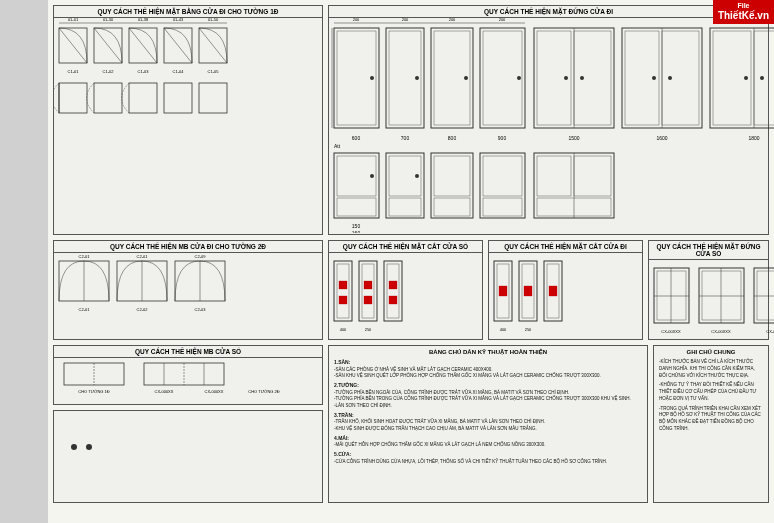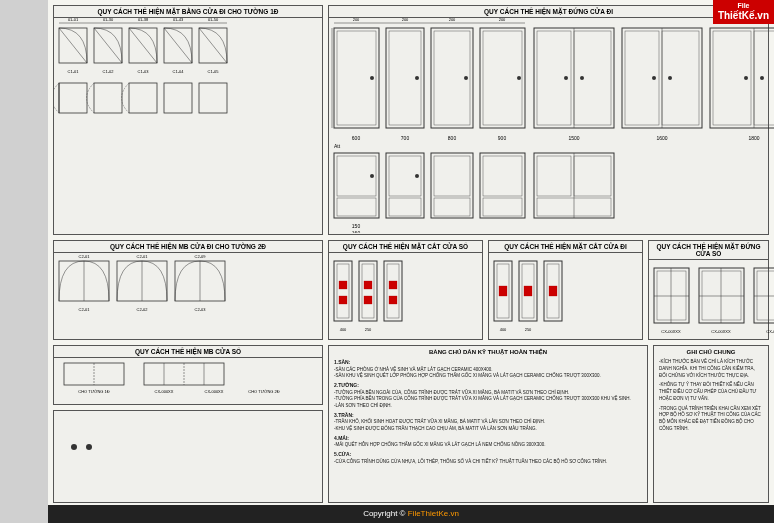--- a/index.html
+++ b/index.html
@@ -545,18 +545,15 @@
 
     <div class="section-ghi-chu">
       <div class="notes-title">GHI CHÚ CHUNG</div>
       <div class="notes-text">
         <div style="font-size:4.5px;">-KÍCH THƯỚC BẢN VẼ CHỈ LÀ KÍCH THƯỚC DANH NGHĨA. KHI THI CÔNG CẦN KIỂM TRA, ĐỐI CHỨNG VỚI KÍCH THƯỚC THỰC ĐỊA.</div>
         <div style="font-size:4.5px;margin-top:3px;">-KHÔNG TỰ Ý THAY ĐỔI THIẾT KẾ NẾU CẦN THIẾT ĐIỀU CƠ CẤU PHÉP CỦA CHỦ ĐẦU TƯ HOẶC ĐƠN VỊ TƯ VẤN.</div>
         <div style="font-size:4.5px;margin-top:3px;">-TRONG QUÁ TRÌNH TRIỂN KHAI CẦN XEM XÉT HỢP BỘ HỒ SƠ KỸ THUẬT THI CÔNG CỦA CÁC BỘ MÔN KHÁC ĐỂ ĐẠT TIẾN ĐỒNG BỘ CHO CÔNG TRÌNH.</div>
       </div>
     </div>
 
-    <div class="copyright-bar">
-      Copyright © <span>FileThietKe.vn</span>
-    </div>
 
   </div>
 </div>
 
 </body></html>

